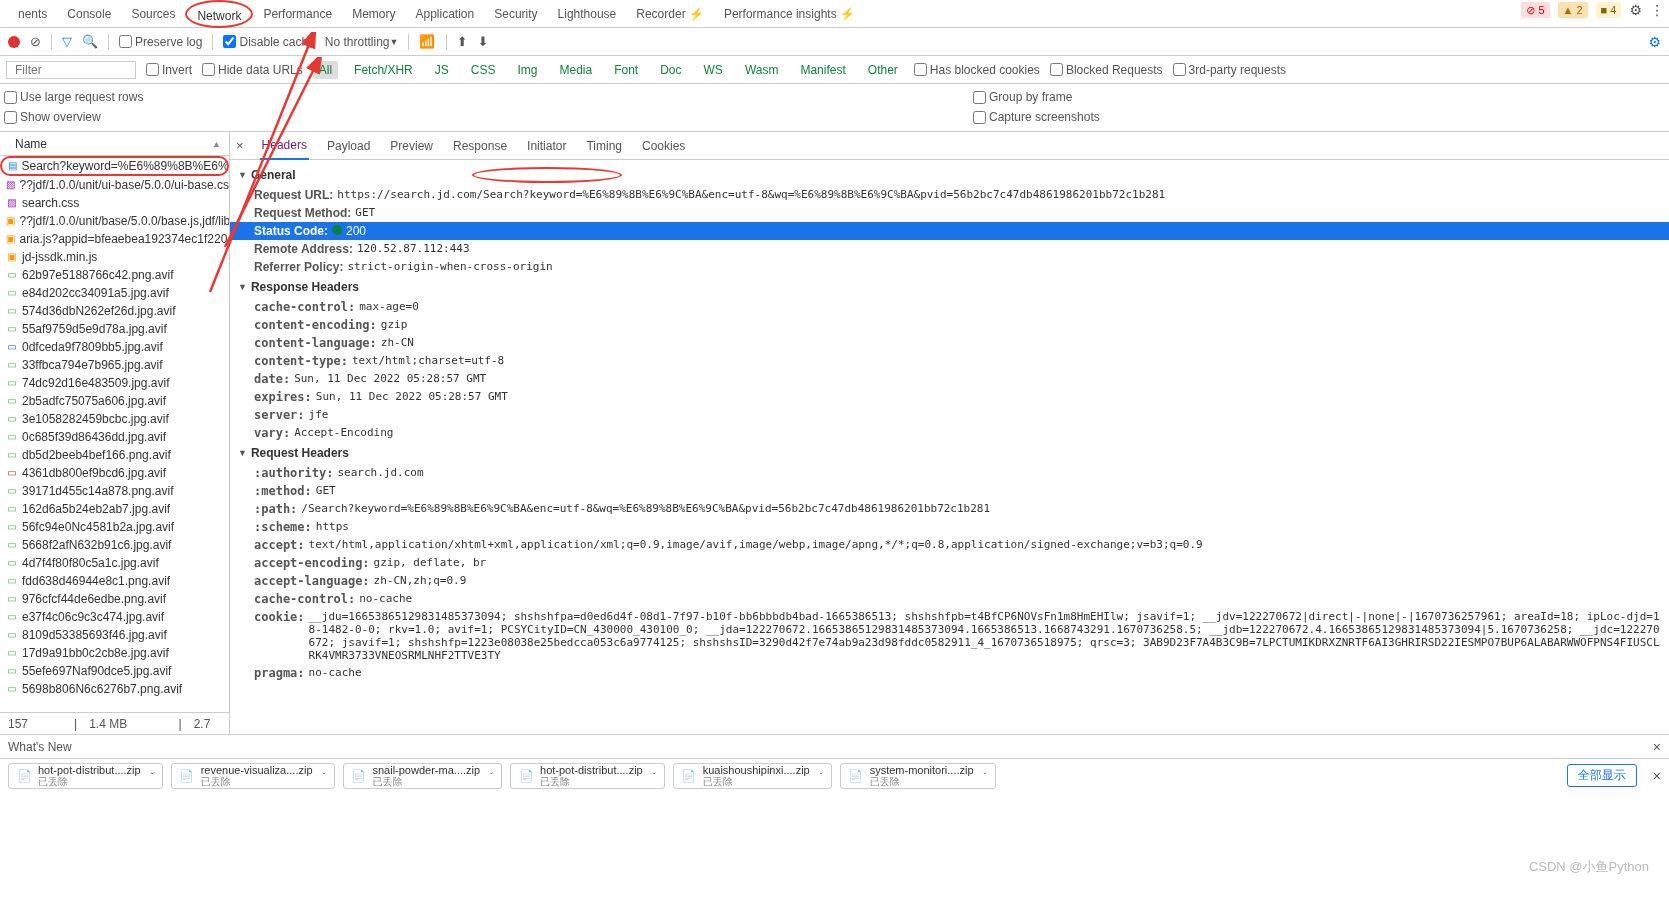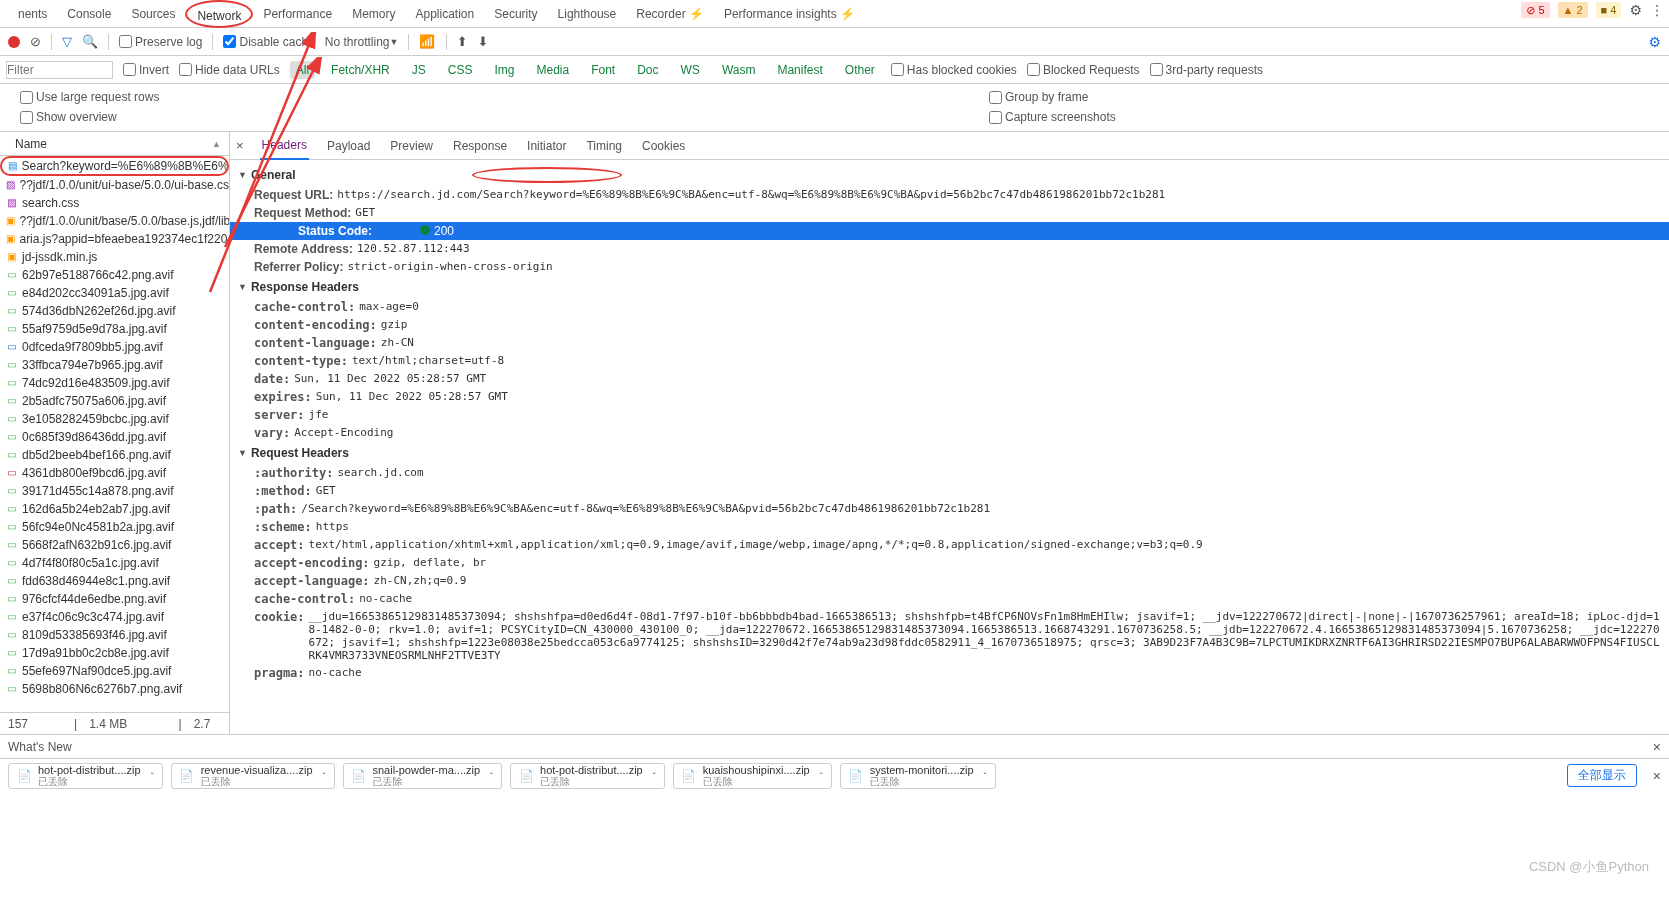--- a/index.html
+++ b/index.html
@@ -15,25 +15,25 @@
 .err-b { background: #fff3cd; color: #856404; }
 .gear, .dots { cursor: pointer; color: #555; font-size: 14px; }
 .toolbar { display: flex; align-items: center; height: 28px; border-bottom: 1px solid #ccc; padding: 0 8px; gap: 10px; position: relative; }
 .rec-dot { width: 12px; height: 12px; border-radius: 50%; background: #d33; }
 .tb-icon { color: #555; cursor: pointer; font-size: 13px; }
 .tb-sep { width: 1px; height: 16px; background: #ccc; }
 .chk-lbl { display: flex; align-items: center; gap: 3px; color: #555; }
 .chk-lbl input { margin: 0; }
 .throttle { color: #555; display: flex; align-items: center; }
 .filter-row { display: flex; align-items: center; height: 28px; border-bottom: 1px solid #ccc; padding: 0 6px; gap: 10px; flex-wrap: wrap; }
-.filter-input { border: 1px solid #ccc; height: 18px; padding: 0 0; width: 107px; color: #888; }
+.filter-input { border: 1px solid #ccc; height: 18px; padding: 0 8px; width: 130px; color: #888; }
 .ftype { padding: 2px 6px; cursor: pointer; color: #15803d; }
 .ftype.sel { background: #ddd; border-radius: 2px; }
 .opts-row { display: flex; height: 48px; border-bottom: 1px solid #ccc; }
-.opts-col { padding: 6px 20px; display: flex; flex-direction: column; gap: 6px; }
+.opts-col { padding: 6px 4px; display: flex; flex-direction: column; gap: 6px; }
 .opts-col:first-child { flex: 1; }
 .opts-col:last-child { width: 700px; }
 .main { display: flex; height: 602px; position: relative; }
 .sidebar { width: 230px; border-right: 1px solid #ccc; display: flex; flex-direction: column; overflow: hidden; }
 .name-hdr { height: 24px; line-height: 24px; padding-left: 15px; border-bottom: 1px solid #ccc; font-weight: normal; color: #333; display: flex; align-items: center; }
 .name-hdr .carrot { margin-left: auto; margin-right: 8px; color: #888; font-size: 9px; }
 .file-list { flex: 1; overflow: hidden; }
 .file-item { height: 18px; line-height: 18px; padding-left: 6px; display: flex; align-items: center; gap: 4px; white-space: nowrap; overflow: hidden; color: #333; cursor: pointer; }
 .file-item .fico { width: 12px; text-align: center; font-size: 10px; }
 .fico.doc { color: #1e88e5; }
@@ -50,21 +50,21 @@
 .dtab { color: #555; cursor: pointer; padding: 0 2px; }
 .dtab.active { color: #701a75; border-bottom: 2px solid #1a73e8; line-height: 26px; }
 .detail-body { flex: 1; overflow: auto; padding: 4px 0; position: relative; }
 .section-hdr { padding: 4px 8px; font-weight: bold; color: #333; display: flex; align-items: center; gap: 4px; }
 .section-hdr::before { content: "▼"; font-size: 9px; color: #555; }
 .kv { padding: 2px 8px 2px 24px; display: flex; gap: 4px; }
 .kv .k { color: #555; font-weight: bold; white-space: nowrap; }
 .kv .v { color: #333; font-family: Consolas, monospace; font-size: 11px; word-break: break-all; }
 .kv.mono .k, .kv.mono .v { font-family: Consolas, monospace; }
 .status-row { background: #1a73e8; color: #fff; margin: 0; padding: 2px 8px 2px 24px; }
-.status-row .k, .status-row .v { color: #fff; margin-left: 44px; }
+.status-row .k, .status-row .v { color: #fff; }
 .green-dot { display: inline-block; width: 10px; height: 10px; border-radius: 50%; background: #0b8043; margin-right: 4px; }
 .whatsnew { height: 24px; line-height: 24px; padding: 0 8px; border-top: 1px solid #ccc; display: flex; align-items: center; color: #555; }
 .whatsnew .x { margin-left: auto; cursor: pointer; font-size: 14px; }
 .downloads { height: 34px; border-top: 1px solid #ccc; display: flex; align-items: center; padding: 0 8px; gap: 8px; }
 .dl-item { display: flex; align-items: center; gap: 6px; border: 1px solid #ccc; border-radius: 3px; padding: 2px 8px; height: 26px; }
 .dl-ico { color: #1e88e5; font-size: 12px; }
 .dl-txt { display: flex; flex-direction: column; line-height: 11px; }
 .dl-name { font-size: 11px; }
 .dl-sub { font-size: 10px; color: #888; }
 .dl-car { color: #555; font-size: 9px; margin-left: 4px; }

